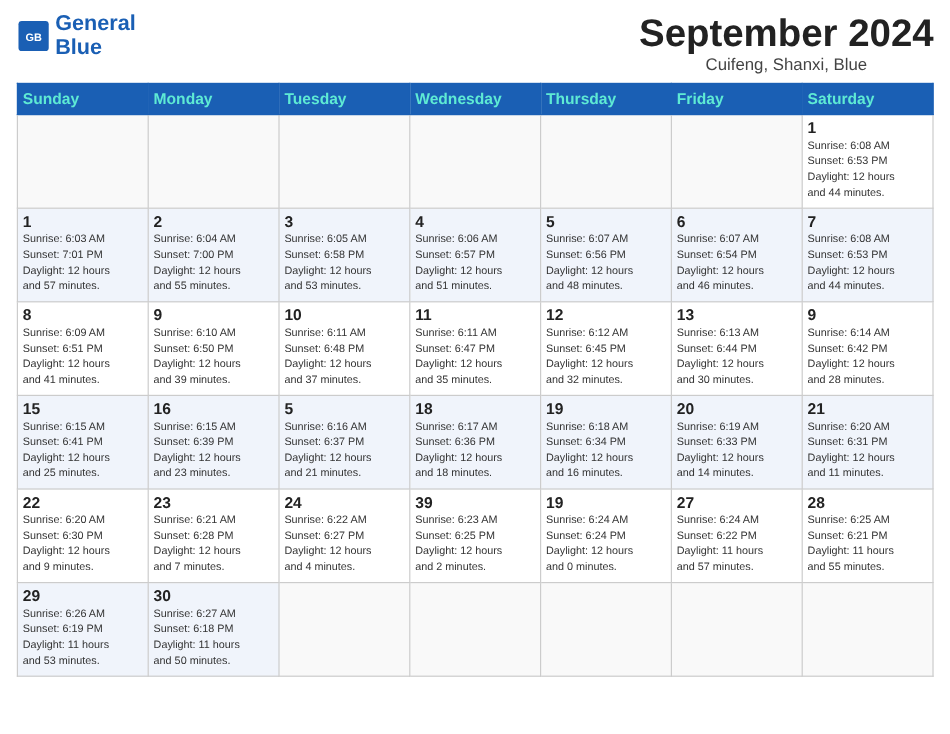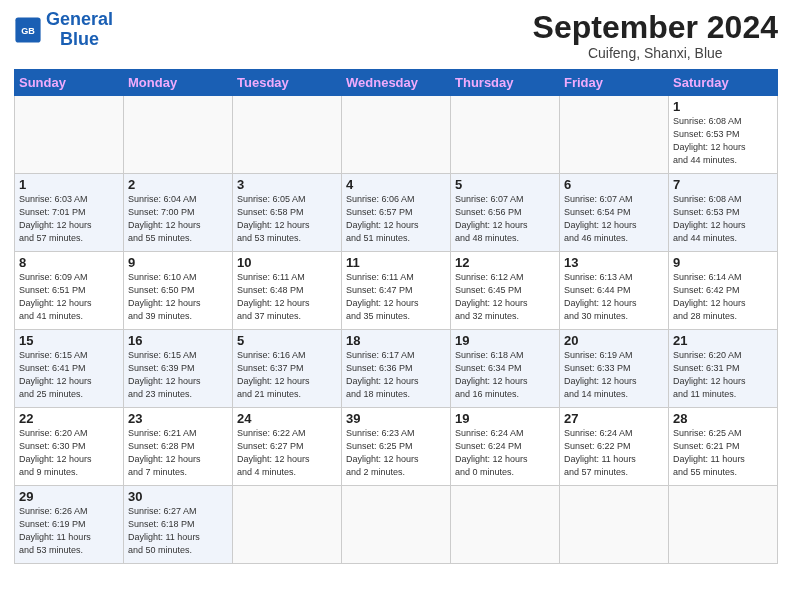--- a/index.html
+++ b/index.html
@@ -17,21 +17,20 @@
     .header {
       display: flex;
       justify-content: space-between;
       align-items: flex-start;
       margin-bottom: 8px;
     }
     .logo {
       display: flex;
       align-items: center;
       gap: 4px;
-      text-align: center;
     }
     .logo-text {
       font-size: 18px;
       font-weight: bold;
       color: #333;
       line-height: 1.1;
     }
     .logo-text span {
       color: #1a5fb4;
     }
@@ -52,21 +51,21 @@
       font-size: 14px;
       color: #444;
     }
     table {
       width: 100%;
       border-collapse: collapse;
       table-layout: fixed;
     }
     thead tr th {
       background: #1a5fb4;
-      color: #f0abfc;
+      color: #5eead4;
       font-size: 13px;
       font-weight: bold;
       padding: 5px 4px;
       text-align: left;
       border: 1px solid #1a5fb4;
     }
     tbody tr td {
       vertical-align: top;
       border: 1px solid #ccc;
       padding: 3px 4px;

